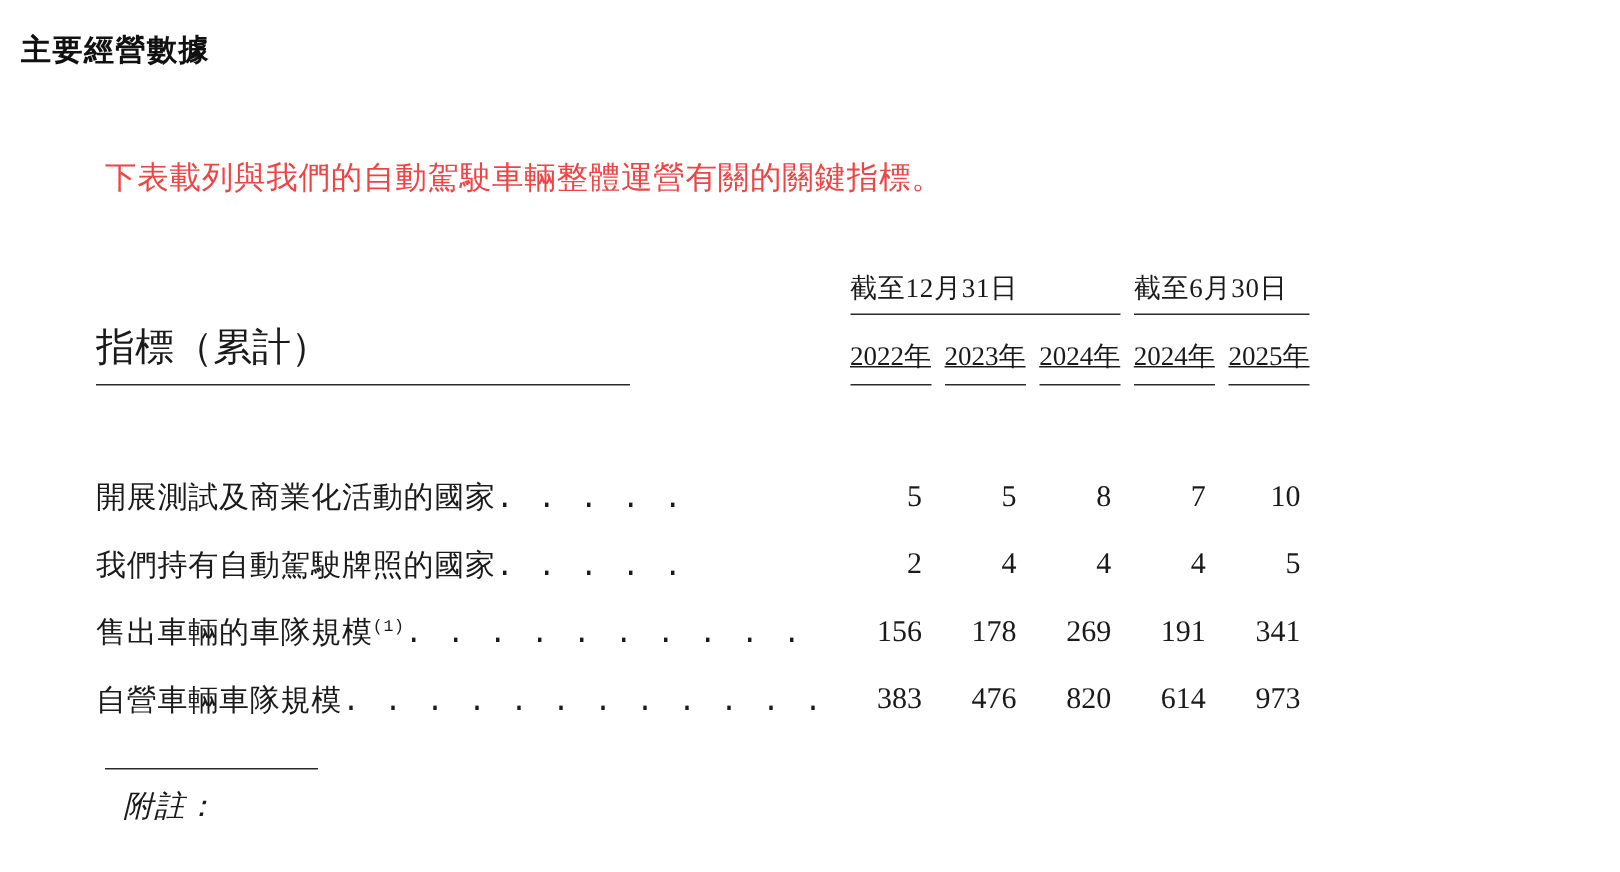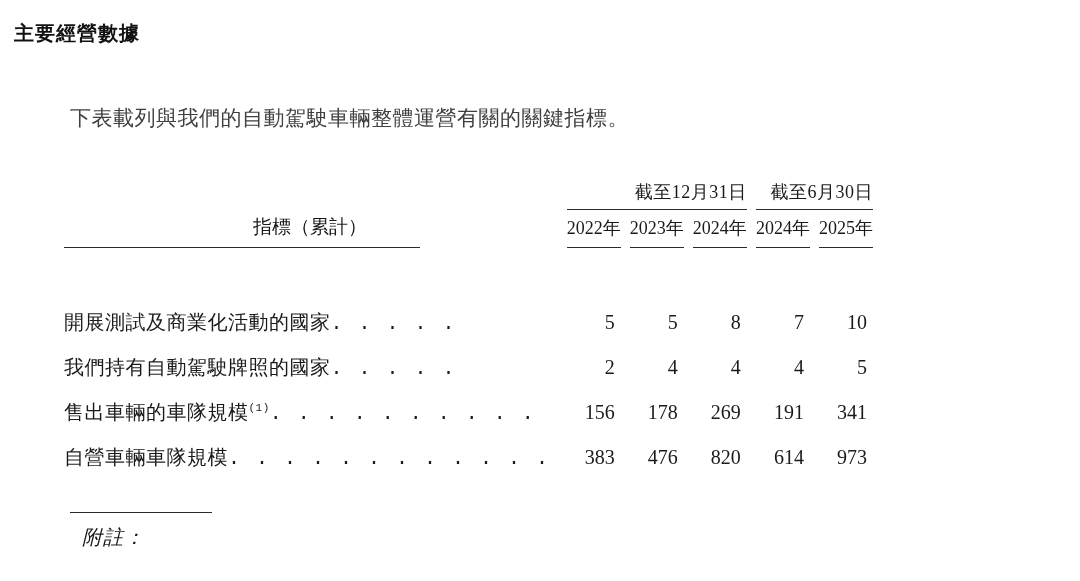--- a/index.html
+++ b/index.html
@@ -30,64 +30,64 @@
     font-size: 20px;
     letter-spacing: 1px;
     color: #111111;
   }
   .intro {
     position: absolute;
     left: 70px;
     top: 104px;
     font-size: 21px;
     letter-spacing: 0.5px;
-    color: #404040;
+    color: #ef4444;
   }
   table.metrics {
     position: absolute;
     left: 64px;
     top: 180px;
     border-collapse: collapse;
     font-size: 19px;
   }
   table.metrics td, table.metrics th {
     padding: 0;
     font-weight: normal;
     vertical-align: bottom;
   }
   .spanhead {
-    text-align: right;
+    text-align: left;
     font-size: 18px;
     padding-bottom: 4px !important;
     letter-spacing: 0.5px;
     white-space: nowrap;
   }
   .spanhead .rule {
     display: block;
     height: 1px;
     background: #2a2a2a;
     margin-top: 5px;
   }
   .yearhead {
     text-align: right;
     font-size: 18px;
     padding-bottom: 6px !important;
     white-space: nowrap;
+    text-decoration: underline;
   }
   .yearhead .rule {
     display: block;
     height: 1px;
     background: #2a2a2a;
     margin-top: 7px;
   }
   .stubhead {
-    font-size: 19px;
+    font-size: 26px;
     padding-bottom: 6px !important;
     white-space: nowrap;
-    text-align: center;
   }
   .stubhead .rule {
     display: block;
     height: 1px;
     background: #2a2a2a;
     margin-top: 7px;
     width: 356px;
   }
   .gap {
     width: 28px;

